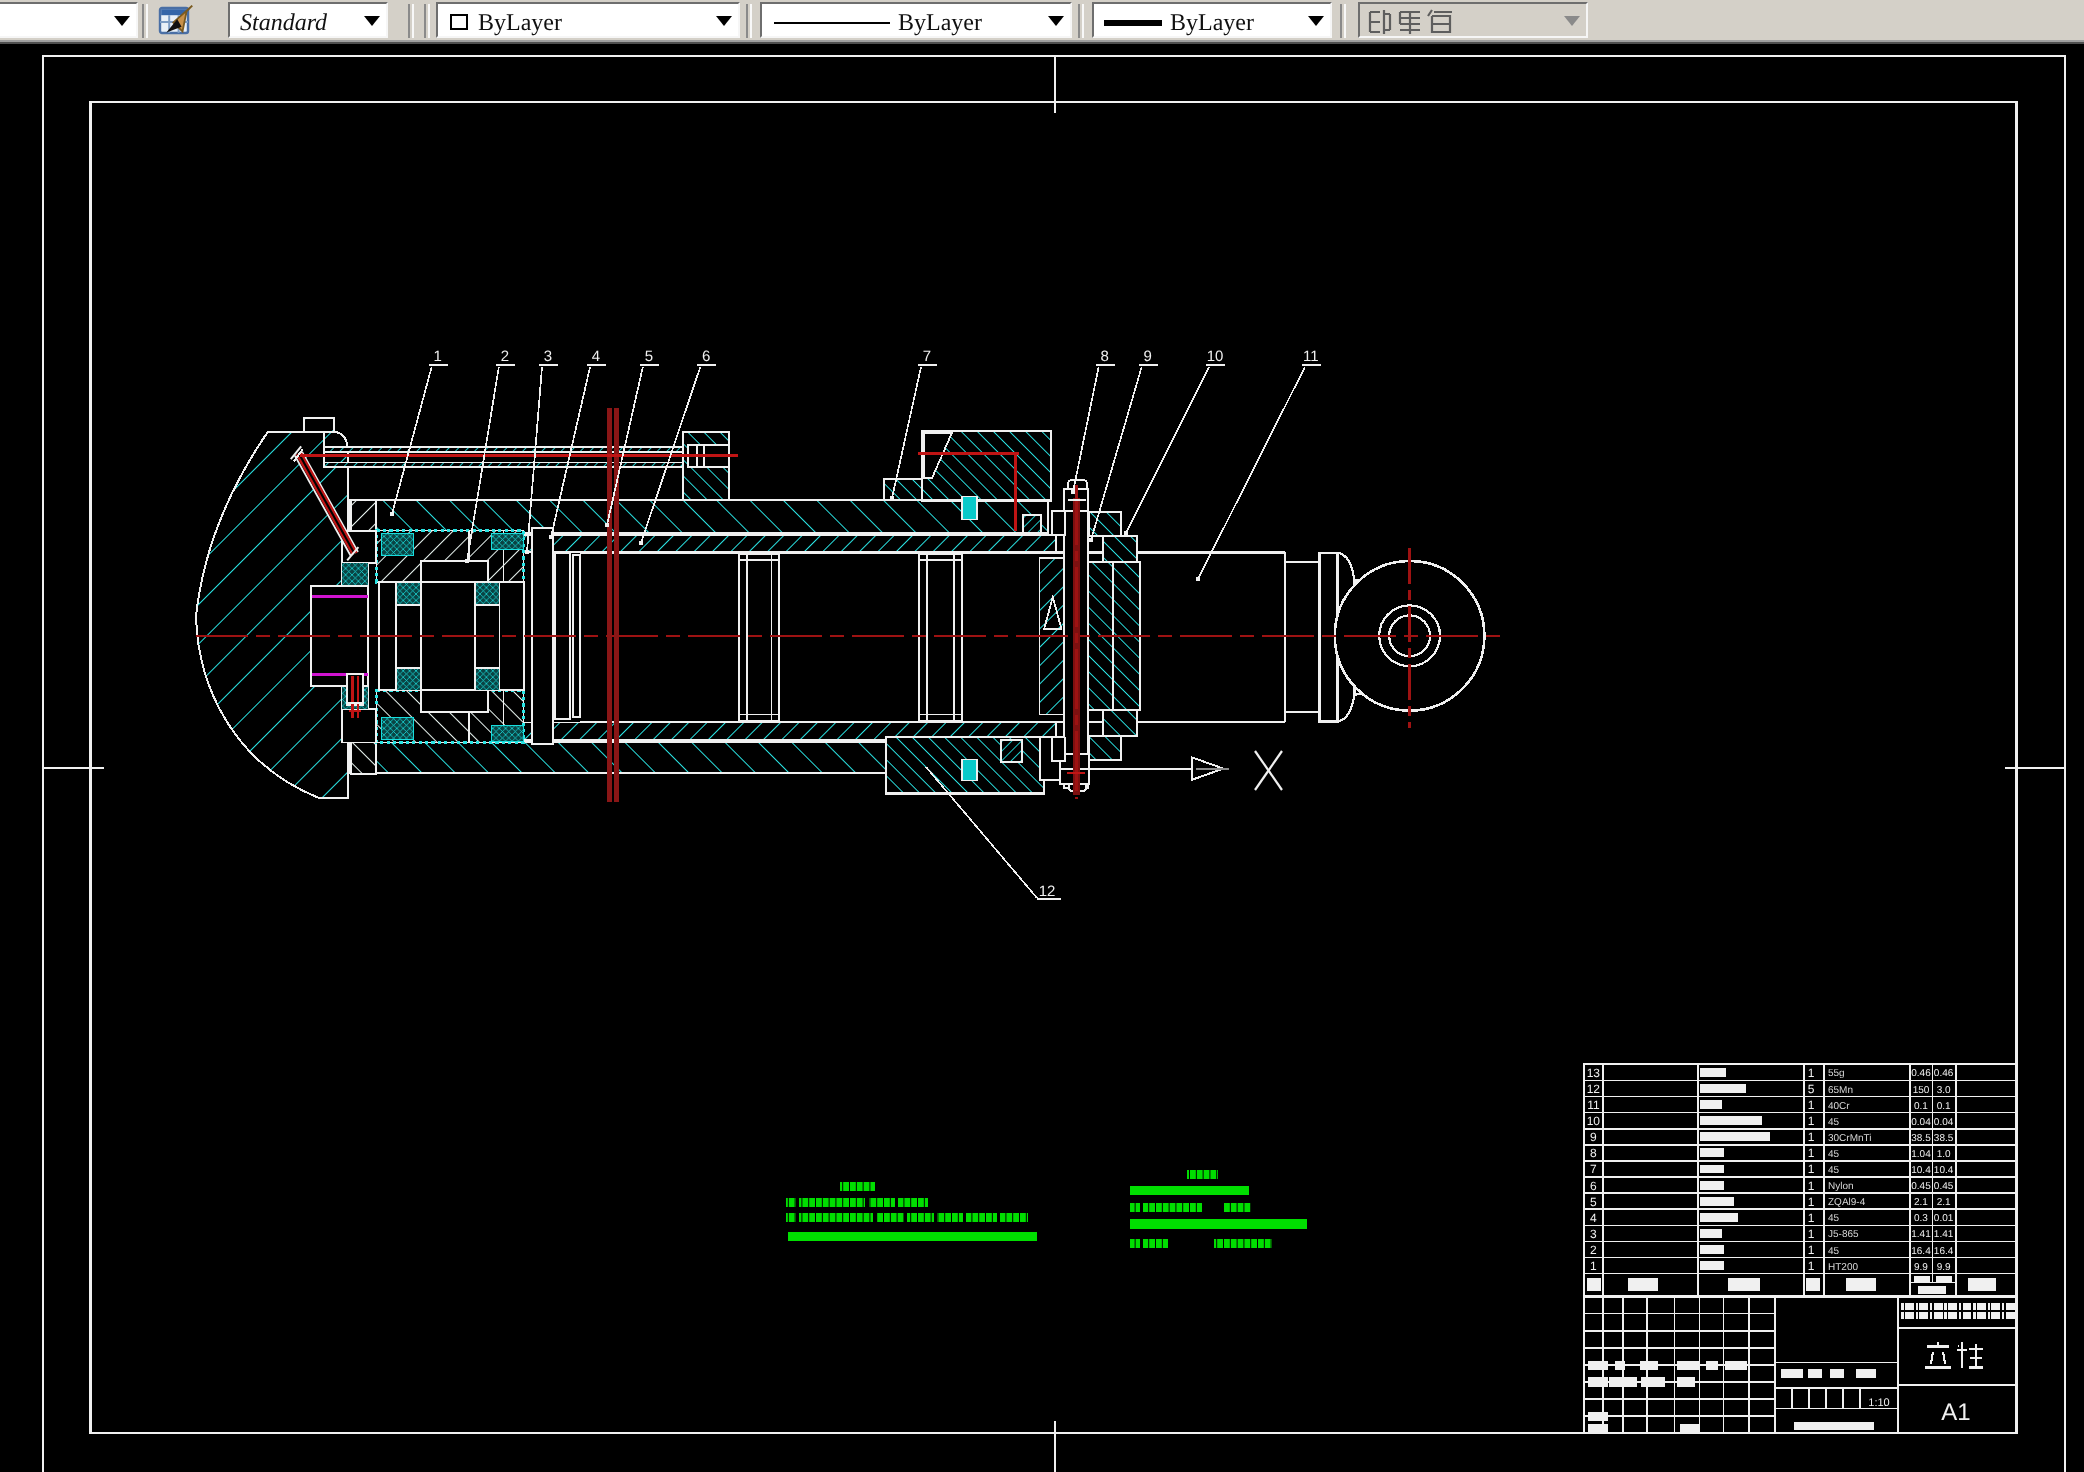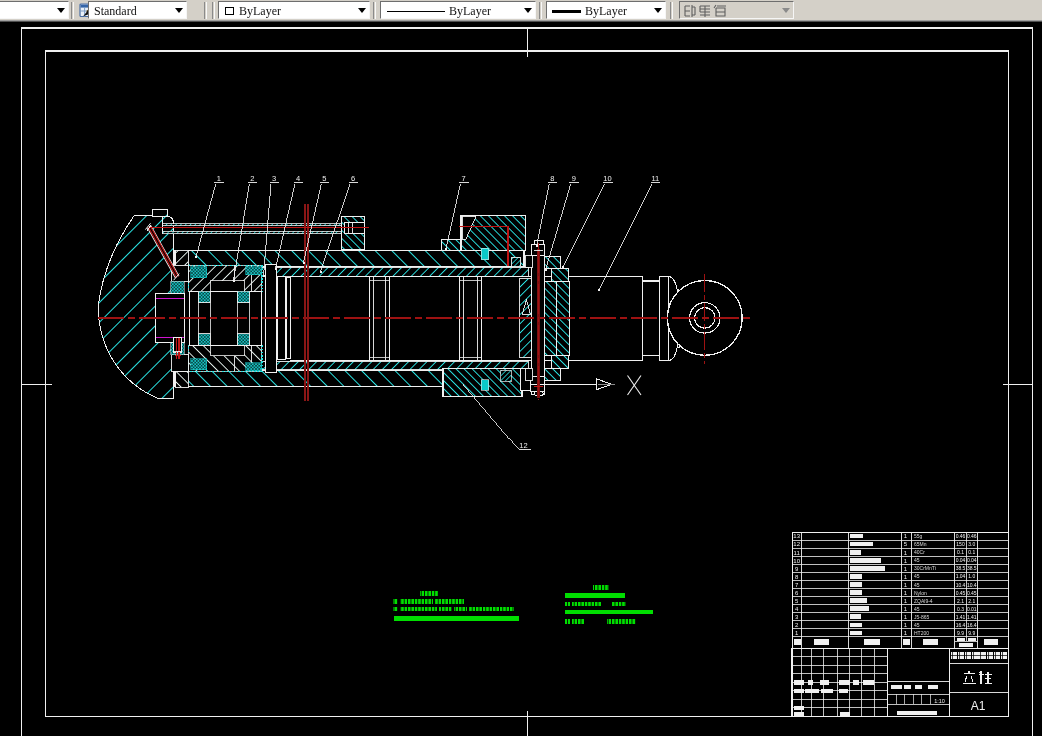--- a/index.html
+++ b/index.html
@@ -468,21 +468,21 @@
     <svg width="18" height="17">
       <rect x="1" y="2" width="14" height="12.5" rx="1" fill="#e9f0f8" stroke="#4a6fa5" stroke-width="1.2"></rect>
       <rect x="1.6" y="2.6" width="12.8" height="3" fill="#3565a8"></rect>
       <line x1="1" y1="9" x2="15" y2="9" stroke="#7c9cc4" stroke-width="1"></line>
       <line x1="5.6" y1="5.6" x2="5.6" y2="14.5" stroke="#7c9cc4" stroke-width="1"></line>
       <line x1="10.3" y1="5.6" x2="10.3" y2="14.5" stroke="#7c9cc4" stroke-width="1"></line>
       <path d="M 16.2,0.2 L 8,9.8 L 13.2,13.6 L 13.8,3.4 Z" fill="#c8914a" stroke="#7a5a20" stroke-width="0.9" transform="rotate(8 12 7)"></path>
       <path d="M 9.6,7.6 L 4.2,14.2 L 11.8,11.4 Z" fill="#101010"></path>
     </svg>
   </div>
-  <div class="combo" style="left:88px;width:99px;">
+  <div class="combo" style="left:114px;width:80px;font-style:italic;">
     <span class="tx" style="left:5px">Standard</span>
     <div class="ar"></div>
   </div>
   <div class="grip" style="left:204px"></div>
   <div class="grip" style="left:211.5px"></div>
   <div class="combo" style="left:218px;width:152px;">
     <span style="position:absolute;left:6px;top:4.5px;width:8.5px;height:8.5px;background:#fff;border:1.2px solid #000;"></span>
     <span class="tx" style="left:20px">ByLayer</span>
     <div class="ar"></div>
   </div>

